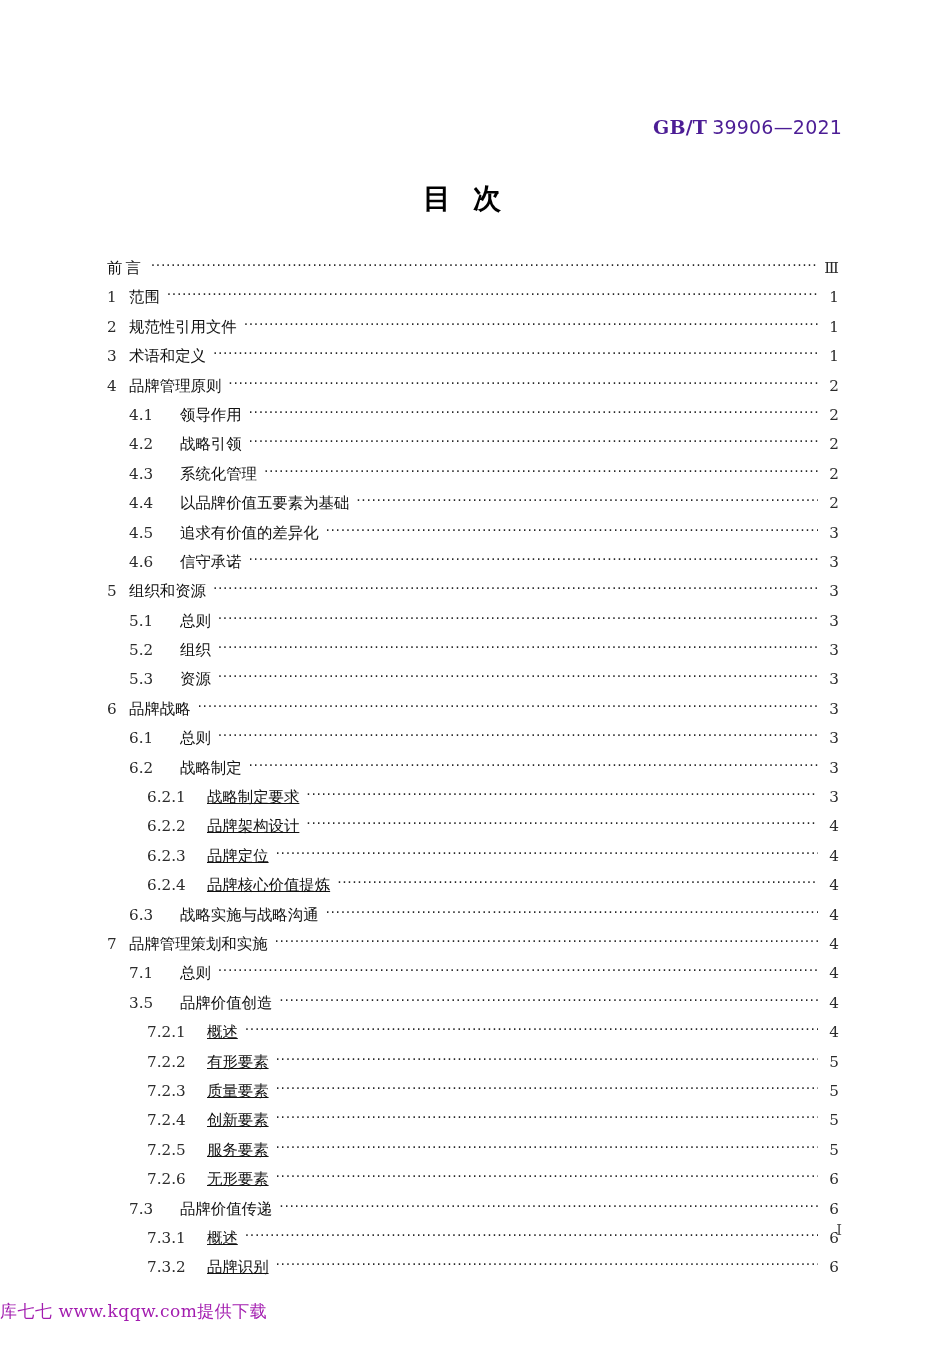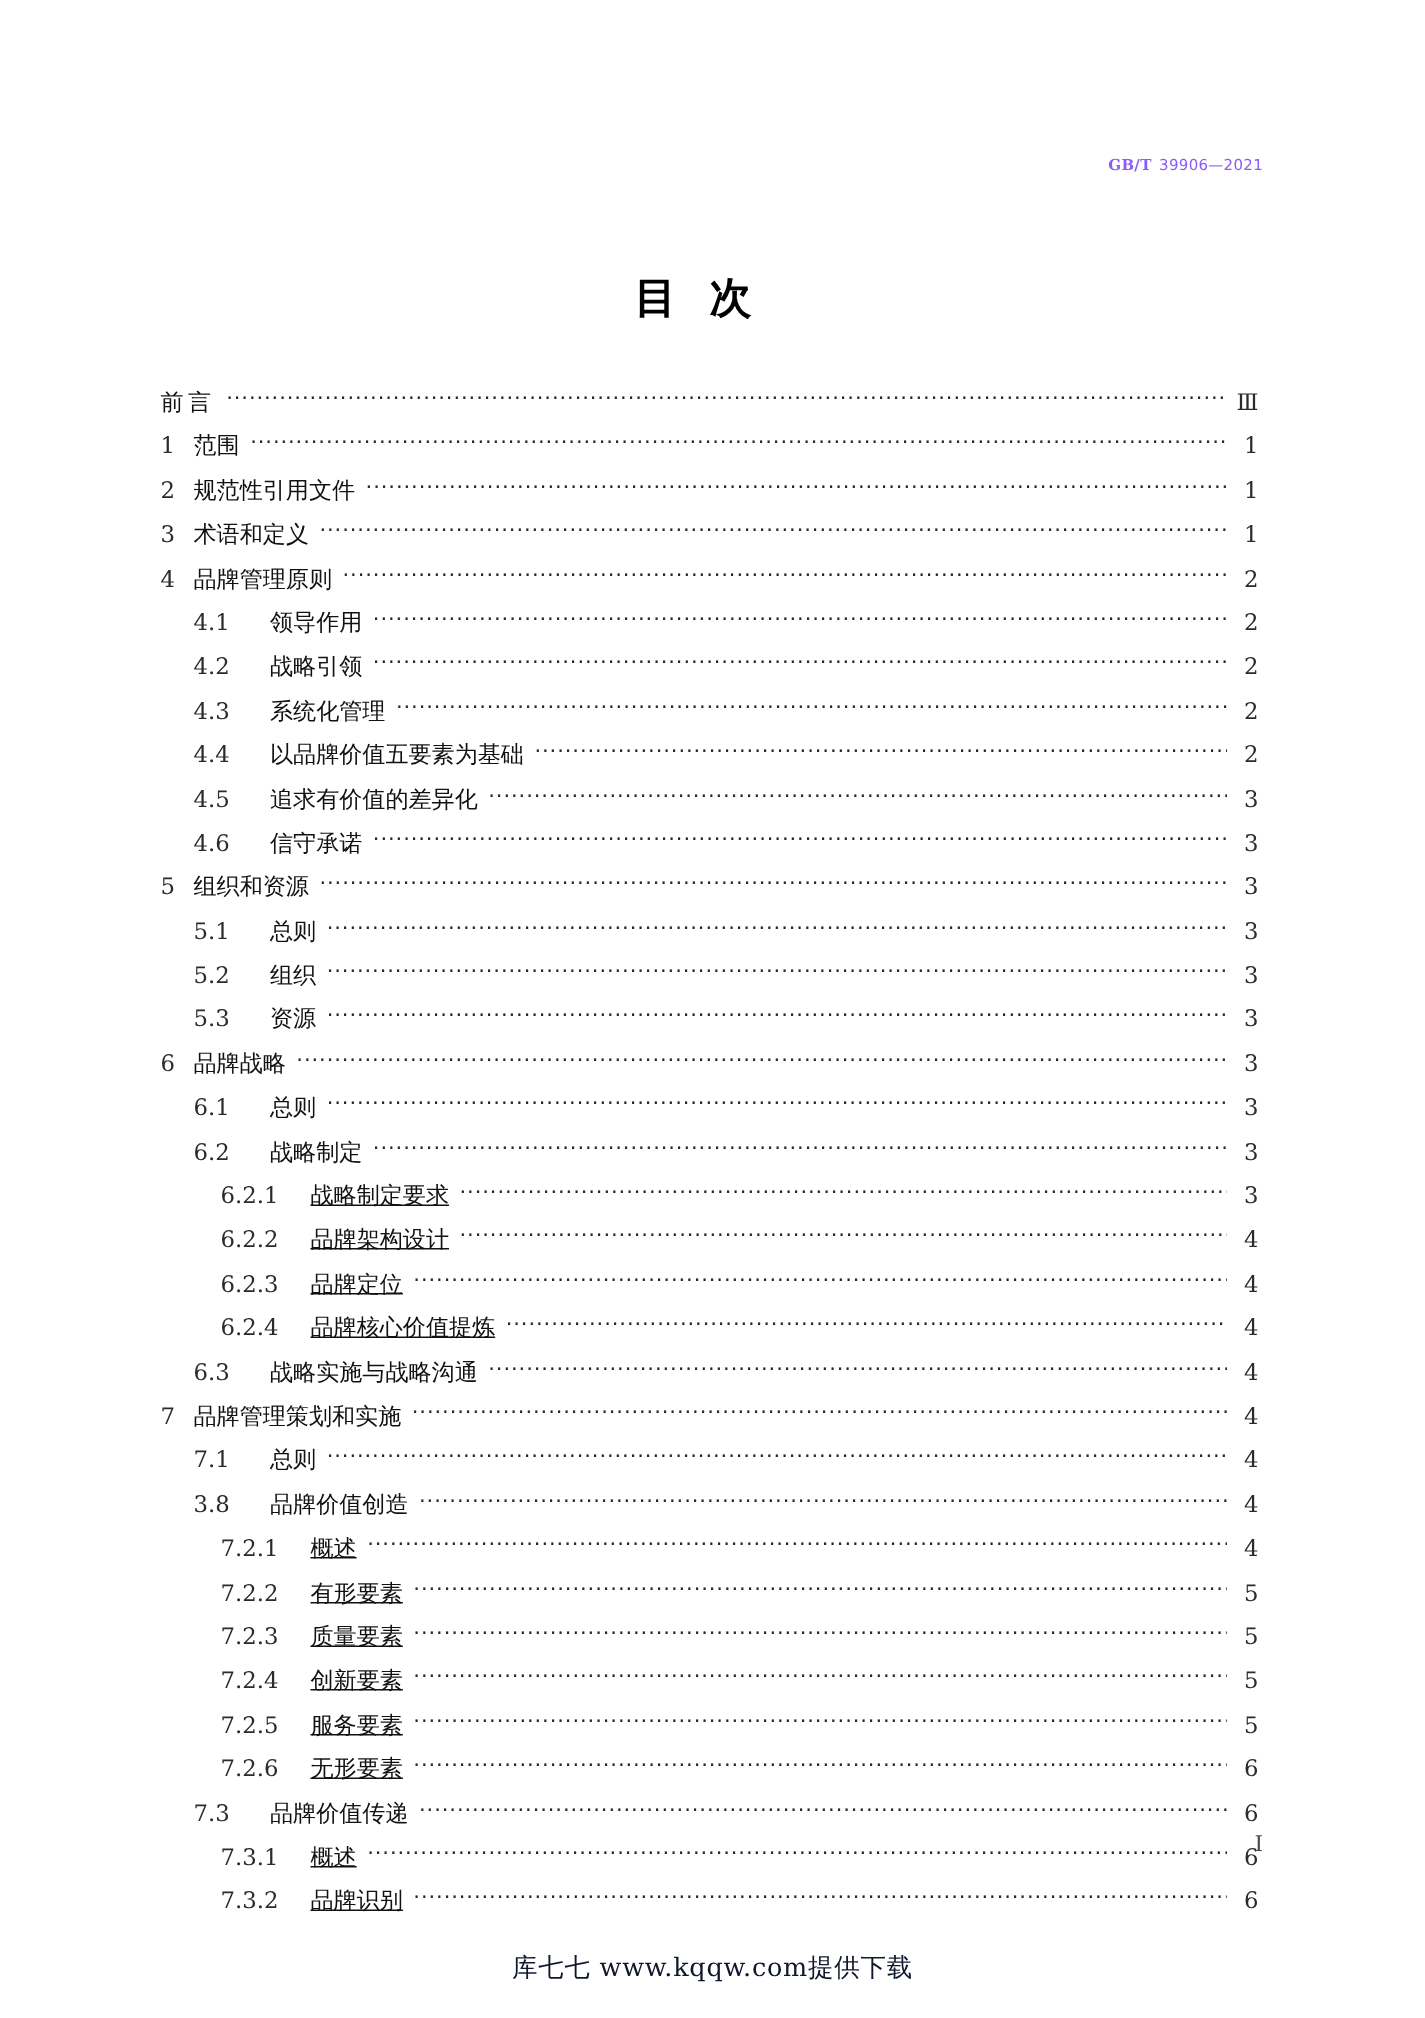--- a/index.html
+++ b/index.html
@@ -12,25 +12,25 @@
     width: 950px;
     height: 1345px;
     background: #ffffff;
     overflow: hidden;
     font-family: "DejaVu Serif", "Liberation Serif", serif;
   }
 
   
   .doc-header {
     position: absolute;
-    top: 105px;
+    top: 116px;
     right: 108px;
-    font-size: 10px;
+    font-size: 19px;
     letter-spacing: 0.2px;
-    color: #8b5cf6;
+    color: #4c1d95;
     white-space: nowrap;
   }
   .doc-header .std-prefix {
     font-family: "DejaVu Serif", "Liberation Serif", serif;
     font-weight: 700;
   }
   .doc-header .std-number {
     font-family: "DejaVu Sans", "Liberation Sans", sans-serif;
     font-weight: 400;
     margin-left: 5px;
@@ -124,24 +124,24 @@
     font-size: 14.5px;
     color: #4a4a4a;
   }
 
   
   .source-footer {
     position: absolute;
     top: 1300px;
     left: 0;
     width: 950px;
-    text-align: center;
+    text-align: left;
     font-family: "DejaVu Serif", "Liberation Serif", serif;
     font-size: 17px;
-    color: #0f172a;
+    color: #a21caf;
     letter-spacing: 0.5px;
   }
 </style>
 </head>
 <body>
 
 <div class="page">
 
   <div class="doc-header">
     <span class="std-prefix">GB/T</span><span class="std-number">39906—2021</span>
@@ -293,21 +293,21 @@
         <span class="leader"></span>
         <span class="pageno">4</span>
       </div>
       <div class="toc-entry lvl-2">
         <span class="num">7.1</span>
         <span class="label">总则</span>
         <span class="leader"></span>
         <span class="pageno">4</span>
       </div>
       <div class="toc-entry lvl-2">
-        <span class="num">3.8</span>
+        <span class="num">3.5</span>
         <span class="label">品牌价值创造</span>
         <span class="leader"></span>
         <span class="pageno">4</span>
       </div>
       <div class="toc-entry lvl-3">
         <span class="num">7.2.1</span>
         <span class="label">概述</span>
         <span class="leader"></span>
         <span class="pageno">4</span>
       </div>

